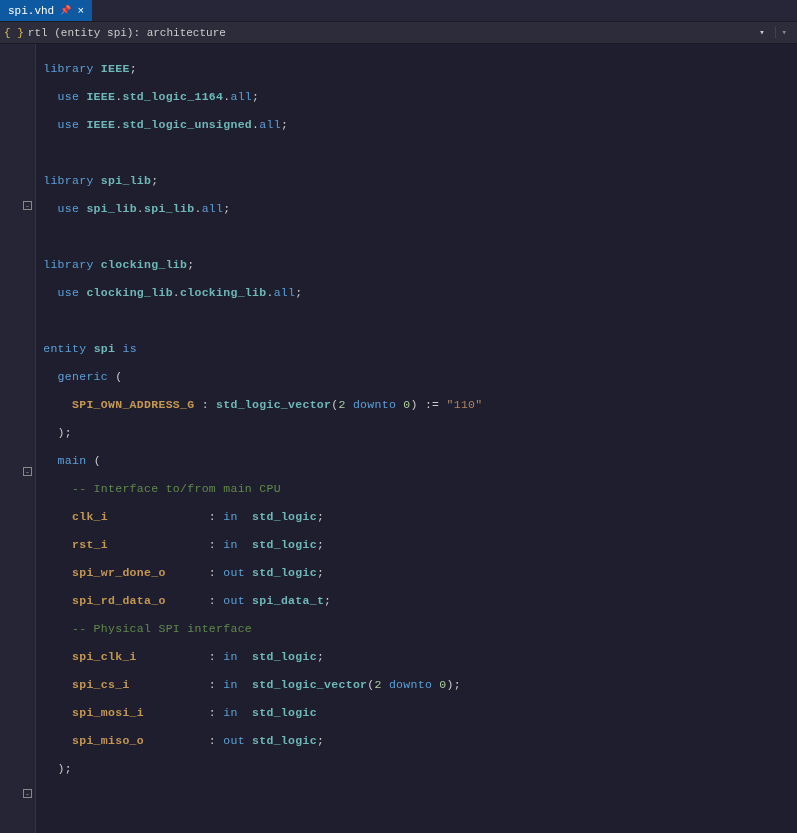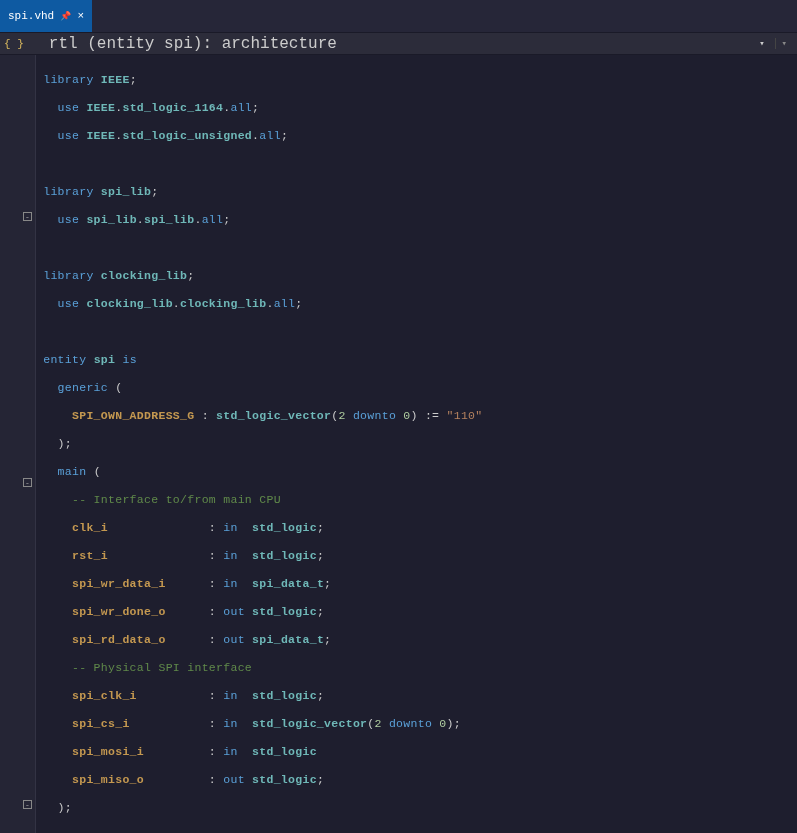--- a/index.html
+++ b/index.html
@@ -7,21 +7,21 @@
   background: #1e1e2e;
   font-family: Consolas, 'Courier New', monospace;
   font-size: 11px;
   color: #cccccc;
   width: 797px;
   height: 833px;
   overflow: hidden;
 }
 .tab-bar {
   background: #262638;
-  height: 33px;
+  height: 22px;
   display: flex;
   border-bottom: 1px solid #1a1a28;
 }
 .tab {
   background: #0e5aa2;
   color: #fff;
   padding: 3px 8px;
   display: flex;
   align-items: center;
   gap: 6px;
@@ -33,21 +33,21 @@
   background: #2c2c3a;
   height: 22px;
   display: flex;
   align-items: center;
   padding: 0 4px;
   border-bottom: 1px solid #1a1a28;
   justify-content: space-between;
 }
 .nav-left { display: flex; align-items: center; gap: 4px; }
 .nav-icon { color: #dcbb5f; font-size: 11px; }
-.nav-text { color: #ccc; font-size: 16px; margin-left: 21px; }
+.nav-text { color: #ccc; font-size: 11px; }
 .nav-dropdown { color: #ccc; font-size: 9px; padding-right: 6px; }
 .editor {
   display: flex;
   height: calc(833px - 44px);
 }
 .gutter {
   width: 36px;
   background: #252535;
   border-right: 1px solid #333344;
   position: relative;
@@ -128,21 +128,20 @@
 <div class="line">   <span class="kw">use</span> <span class="type">clocking_lib</span><span class="punct">.</span><span class="type">clocking_lib</span><span class="punct">.</span><span class="kw">all</span><span class="punct">;</span></div>
 <div class="line"></div>
 <div class="line"> <span class="kw">entity</span> <span class="type">spi</span> <span class="kw">is</span></div>
 <div class="line">   <span class="kw">generic</span> <span class="punct">(</span></div>
 <div class="line">     <span class="ident">SPI_OWN_ADDRESS_G</span> <span class="punct">:</span> <span class="type">std_logic_vector</span><span class="punct">(</span><span class="num">2</span> <span class="kw">downto</span> <span class="num">0</span><span class="punct">)</span> <span class="punct">:=</span> <span class="str">"110"</span></div>
 <div class="line">   <span class="punct">)</span><span class="punct">;</span></div>
 <div class="line">   <span class="kw">main</span> <span class="punct">(</span></div>
 <div class="line">     <span class="comment">-- Interface to/from main CPU</span></div>
 <div class="line">     <span class="ident">clk_i</span>              <span class="punct">:</span> <span class="kw">in</span>  <span class="type">std_logic</span><span class="punct">;</span></div>
 <div class="line">     <span class="ident">rst_i</span>              <span class="punct">:</span> <span class="kw">in</span>  <span class="type">std_logic</span><span class="punct">;</span></div>
-<div class="line">     <span class="ident">spi_wr_data_i</span>      <span class="punct">:</span> <span class="kw">in</span>  <span class="type">spi_data_t</span><span class="punct">;</span></div>
 <div class="line">     <span class="ident">spi_wr_done_o</span>      <span class="punct">:</span> <span class="kw">out</span> <span class="type">std_logic</span><span class="punct">;</span></div>
 <div class="line">     <span class="ident">spi_rd_data_o</span>      <span class="punct">:</span> <span class="kw">out</span> <span class="type">spi_data_t</span><span class="punct">;</span></div>
 <div class="line">     <span class="comment">-- Physical SPI interface</span></div>
 <div class="line">     <span class="ident">spi_clk_i</span>          <span class="punct">:</span> <span class="kw">in</span>  <span class="type">std_logic</span><span class="punct">;</span></div>
 <div class="line">     <span class="ident">spi_cs_i</span>           <span class="punct">:</span> <span class="kw">in</span>  <span class="type">std_logic_vector</span><span class="punct">(</span><span class="num">2</span> <span class="kw">downto</span> <span class="num">0</span><span class="punct">)</span><span class="punct">;</span></div>
 <div class="line">     <span class="ident">spi_mosi_i</span>         <span class="punct">:</span> <span class="kw">in</span>  <span class="type">std_logic</span></div>
 <div class="line">     <span class="ident">spi_miso_o</span>         <span class="punct">:</span> <span class="kw">out</span> <span class="type">std_logic</span><span class="punct">;</span></div>
 <div class="line">   <span class="punct">)</span><span class="punct">;</span></div>
 
 

